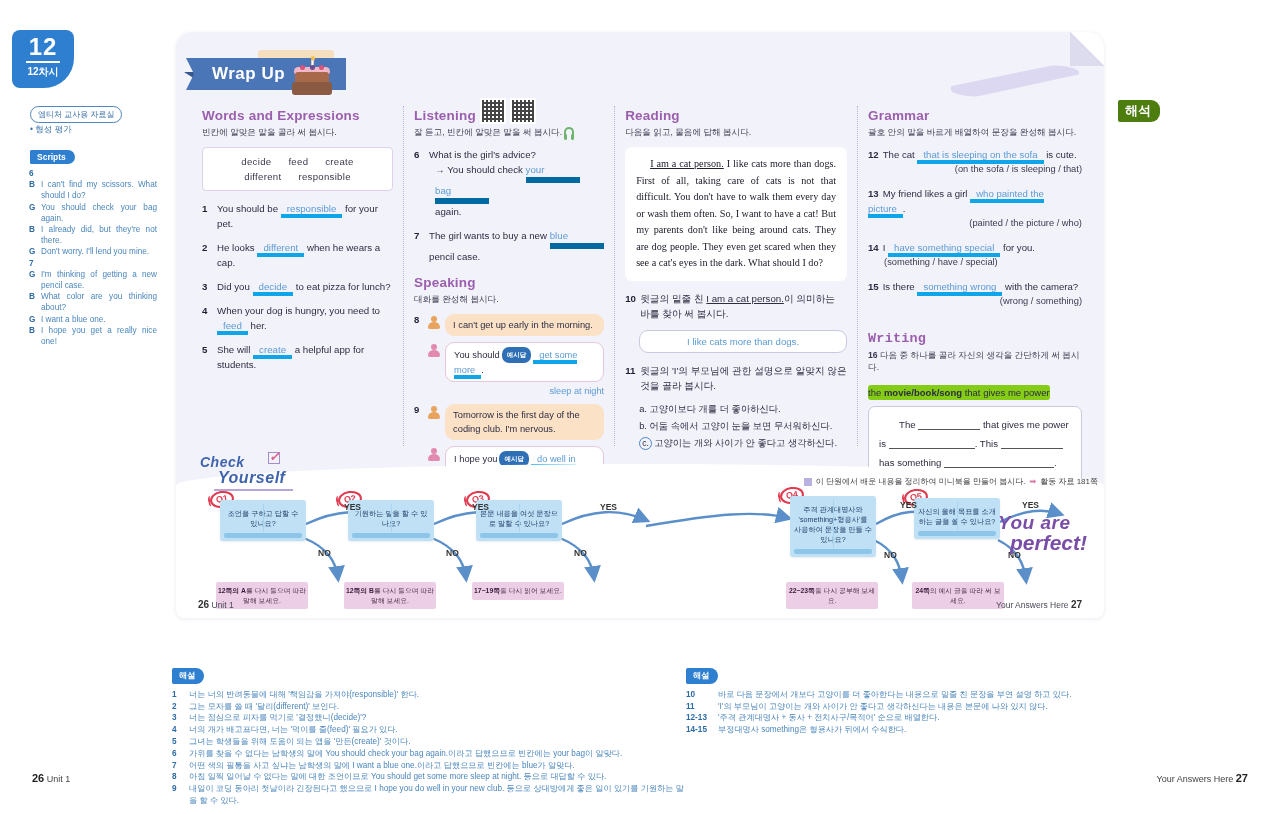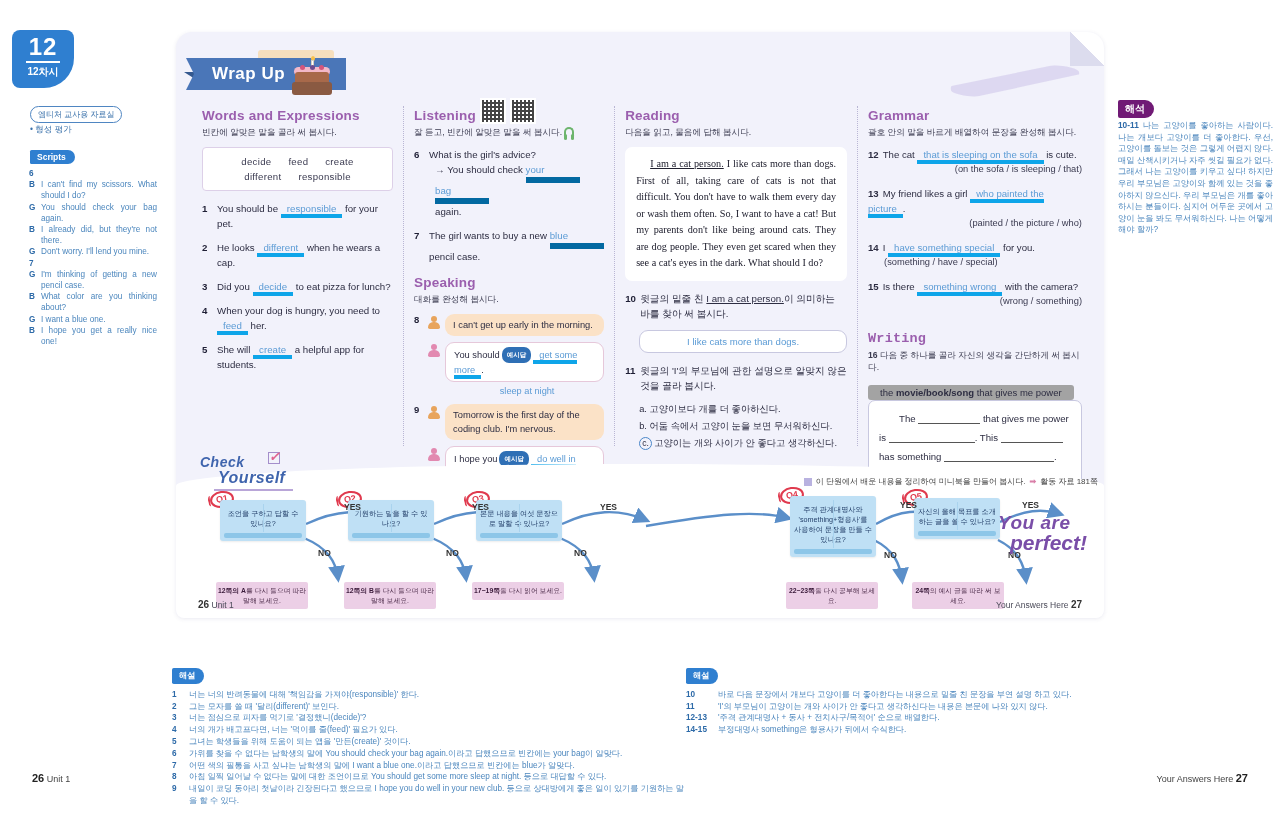--- a/index.html
+++ b/index.html
@@ -35,21 +35,21 @@
   }
   .scripts { position:absolute; left:29px; top:168px; width:128px; color:#4b86bd; font-size:8.2px; line-height:11.2px; }
   .scripts .num { font-weight:bold; color:#2d6aa8; }
   .scripts .ln { display:flex; gap:5px; text-align:justify; }
   .scripts .sp { font-weight:bold; color:#2d6aa8; width:7px; flex:none; }
 
   
   .rail-right { position:absolute; right:0; top:0; width:170px; height:630px; }
   .pill-solid-r {
     position:absolute; left:8px; top:100px;
-    background:#701a75; color:#fff; font-size:10px; font-weight:bold;
+    background:#4d7c0f; color:#fff; font-size:13px; font-weight:bold;
     padding:2px 9px 2px 7px; border-radius:2px 9px 9px 2px;
   }
   .haeseok-body { position:absolute; left:8px; top:120px; width:155px; color:#4b86bd; font-size:8.3px; line-height:11.6px; text-align:justify; }
   .haeseok-body b { color:#2d6aa8; }
 
   
   .page {
     position:absolute; left:176px; top:32px; width:928px; height:586px;
     background:#f2f2fb; border-radius:16px 16px 8px 8px;
     box-shadow: 0 1px 4px rgba(80,80,140,.12);
@@ -120,39 +120,39 @@
   .avatar { width:12px; height:13px; flex:none; position:relative; margin-top:2px; }
   .avatar .h { position:absolute; left:3px; top:0; width:6px; height:6px; border-radius:50%; }
   .avatar .b { position:absolute; left:0; top:6px; width:12px; height:7px; border-radius:6px 6px 2px 2px; }
   .av-o .h, .av-o .b { background:#e8a45c; }
   .av-p .h, .av-p .b { background:#e289b0; }
   .bub { border-radius:9px; padding:4px 8px; font-size:9.3px; line-height:14px; color:#2d2d42; flex:1; }
   .bub.orange { background:#fbe2c7; }
   .bub.white { background:#fff; border:1px solid #e6c8da; }
   .minitag { display:inline-block; background:#2f6fb5; color:#fff; font-size:6.5px; font-weight:bold;
     border-radius:7px; padding:1px 5px; vertical-align:1px; margin:0 2px; }
-  .sub-ans { color:#5b9bd5; text-align:center; font-size:9.2px; margin:-2px 0 8px 36px; }
+  .sub-ans { color:#5b9bd5; text-align:right; font-size:9.2px; margin:-2px 0 8px 36px; }
 
   
   .readbox { background:#fff; border-radius:7px; padding:9px 11px; font-family:"Liberation Serif", serif;
     font-size:10.2px; line-height:16.5px; color:#20202f; text-align:justify; margin-bottom:10px; }
   .readbox u { text-decoration: underline; }
   .ansbox { background:#fff; border:1px solid #c8c8e0; border-radius:9px; text-align:center;
     color:#5b9bd5; font-size:9.6px; padding:5px 4px; margin:6px 0 10px 14px; }
   .choice { font-size:9.3px; color:#2d2d42; margin:3px 0 0 14px; line-height:14px; }
   .circled { display:inline-block; border:1.4px solid #4a86c9; border-radius:50%; width:13px; height:13px;
     line-height:10px; text-align:center; font-size:8.6px; color:#2d2d42; margin-right:2px; }
 
   
   .gr-item { font-size:9.6px; color:#2d2d42; line-height:15px; margin-bottom:9px; }
   .gr-num { font-weight:bold; margin-right:4px; }
   .gr-opts { color:#3a3a50; font-size:9.3px; display:block; }
   .ta-c { text-align:right; } .ta-r { text-align:right; } .ta-l { padding-left:16px; }
 
-  .wr-topic { background:#a3a3a3; border-radius:3px; padding:2px 12px; font-size:9.5px; color:#2d2d42; display:inline-block; }
+  .wr-topic { background:#84cc16; border-radius:3px; padding:2px 0; font-size:9.5px; color:#2d2d42; display:inline-block; margin-bottom:6px;}
   .wr-box { background:#fff; border:1px solid #c8c8e0; border-radius:7px; padding:8px 10px;
     font-size:9.6px; color:#2d2d42; line-height:19px; margin-bottom:5px;}
   .ul-line { display:inline-block; border-bottom:1px solid #555; min-width:62px; height:12px; vertical-align:-2px;}
   .ul-full { display:block; border-bottom:1px solid #555; height:13px; }
   .ex-note { font-size:9.1px; color:#4b86bd; line-height:13.5px; }
   .ex-note i { font-style:italic; }
 
   
   .cy { position:absolute; left:0; top:420px; width:928px; height:166px; }
   .cy-bg { position:absolute; left:0; top:12px; width:928px; height:154px; background:#fff;
@@ -253,24 +253,20 @@
       </div>
     <div class="ln">
         <span class="sp">B</span>
         <span>I hope you get a really nice one!</span>
       </div>
   </div>
 </div>
 
 <div class="rail-right">
   <div class="pill-solid-r">해석</div>
-  <div class="haeseok-body">
-    <b>10-11</b>
-    <span>나는 고양이를 좋아하는 사람이다. 나는 개보다 고양이를 더 좋아한다. 우선, 고양이를 돌보는 것은 그렇게 어렵지 않다. 매일 산책시키거나 자주 씻길 필요가 없다. 그래서 나는 고양이를 키우고 싶다! 하지만 우리 부모님은 고양이와 함께 있는 것을 좋아하지 않으신다. 우리 부모님은 개를 좋아하시는 분들이다. 심지어 어두운 곳에서 고양이 눈을 봐도 무서워하신다. 나는 어떻게 해야 할까?</span>
-  </div>
 </div>
 
 <div class="page">
   <div class="page-fold"></div>
   <div class="curve-deco"></div>
 
   <div class="wrapup">
     <div class="tag-card"></div>
     <div class="ribbon-tail"></div>
     <div class="ribbon">Wrap Up</div>

